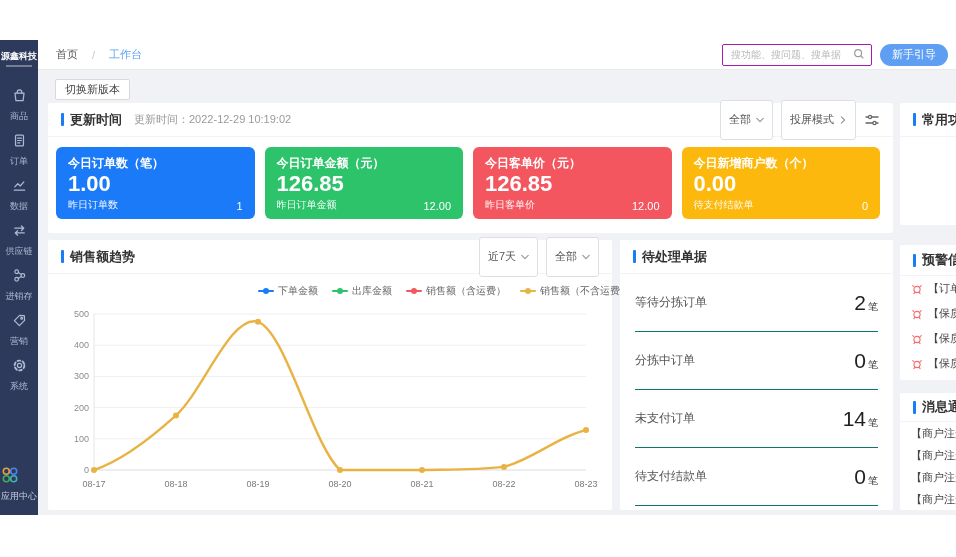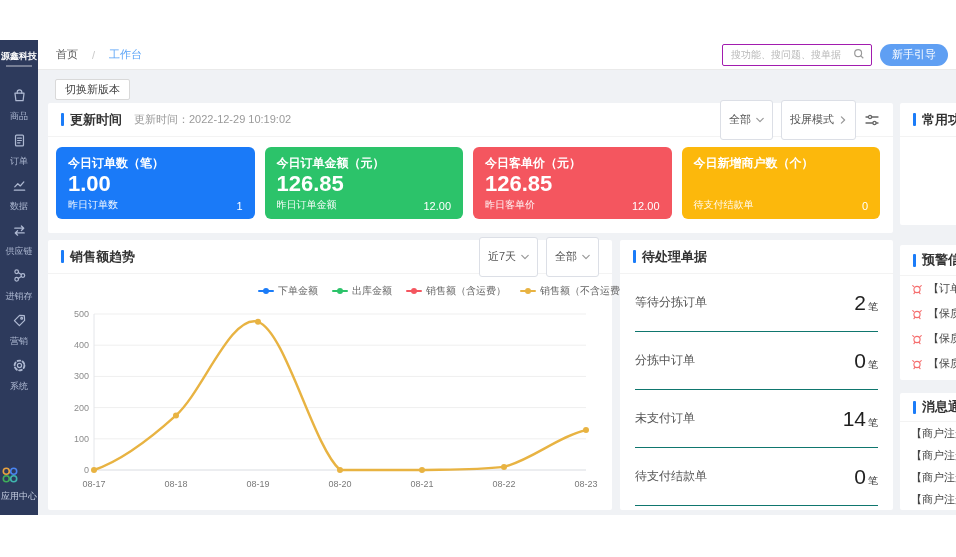--- a/index.html
+++ b/index.html
@@ -223,20 +223,21 @@
         <div class="stat-card" style="background: rgb(244, 86, 95);">
           <div class="stat-title">今日客单价（元）</div>
           <div class="stat-num">126.85</div>
           <div class="stat-bottom">
               <span class="stat-sub">昨日客单价</span>
               <span class="stat-subval">12.00</span>
             </div>
         </div>
         <div class="stat-card" style="background: rgb(252, 184, 12);">
           <div class="stat-title">今日新增商户数（个）</div>
+          <div class="stat-num">0.00</div>
           <div class="stat-bottom">
               <span class="stat-sub">待支付结款单</span>
               <span class="stat-subval">0</span>
             </div>
         </div>
       </div>
     </section>
 
     <section class="panel sales">
       <div class="ptitle-row">

